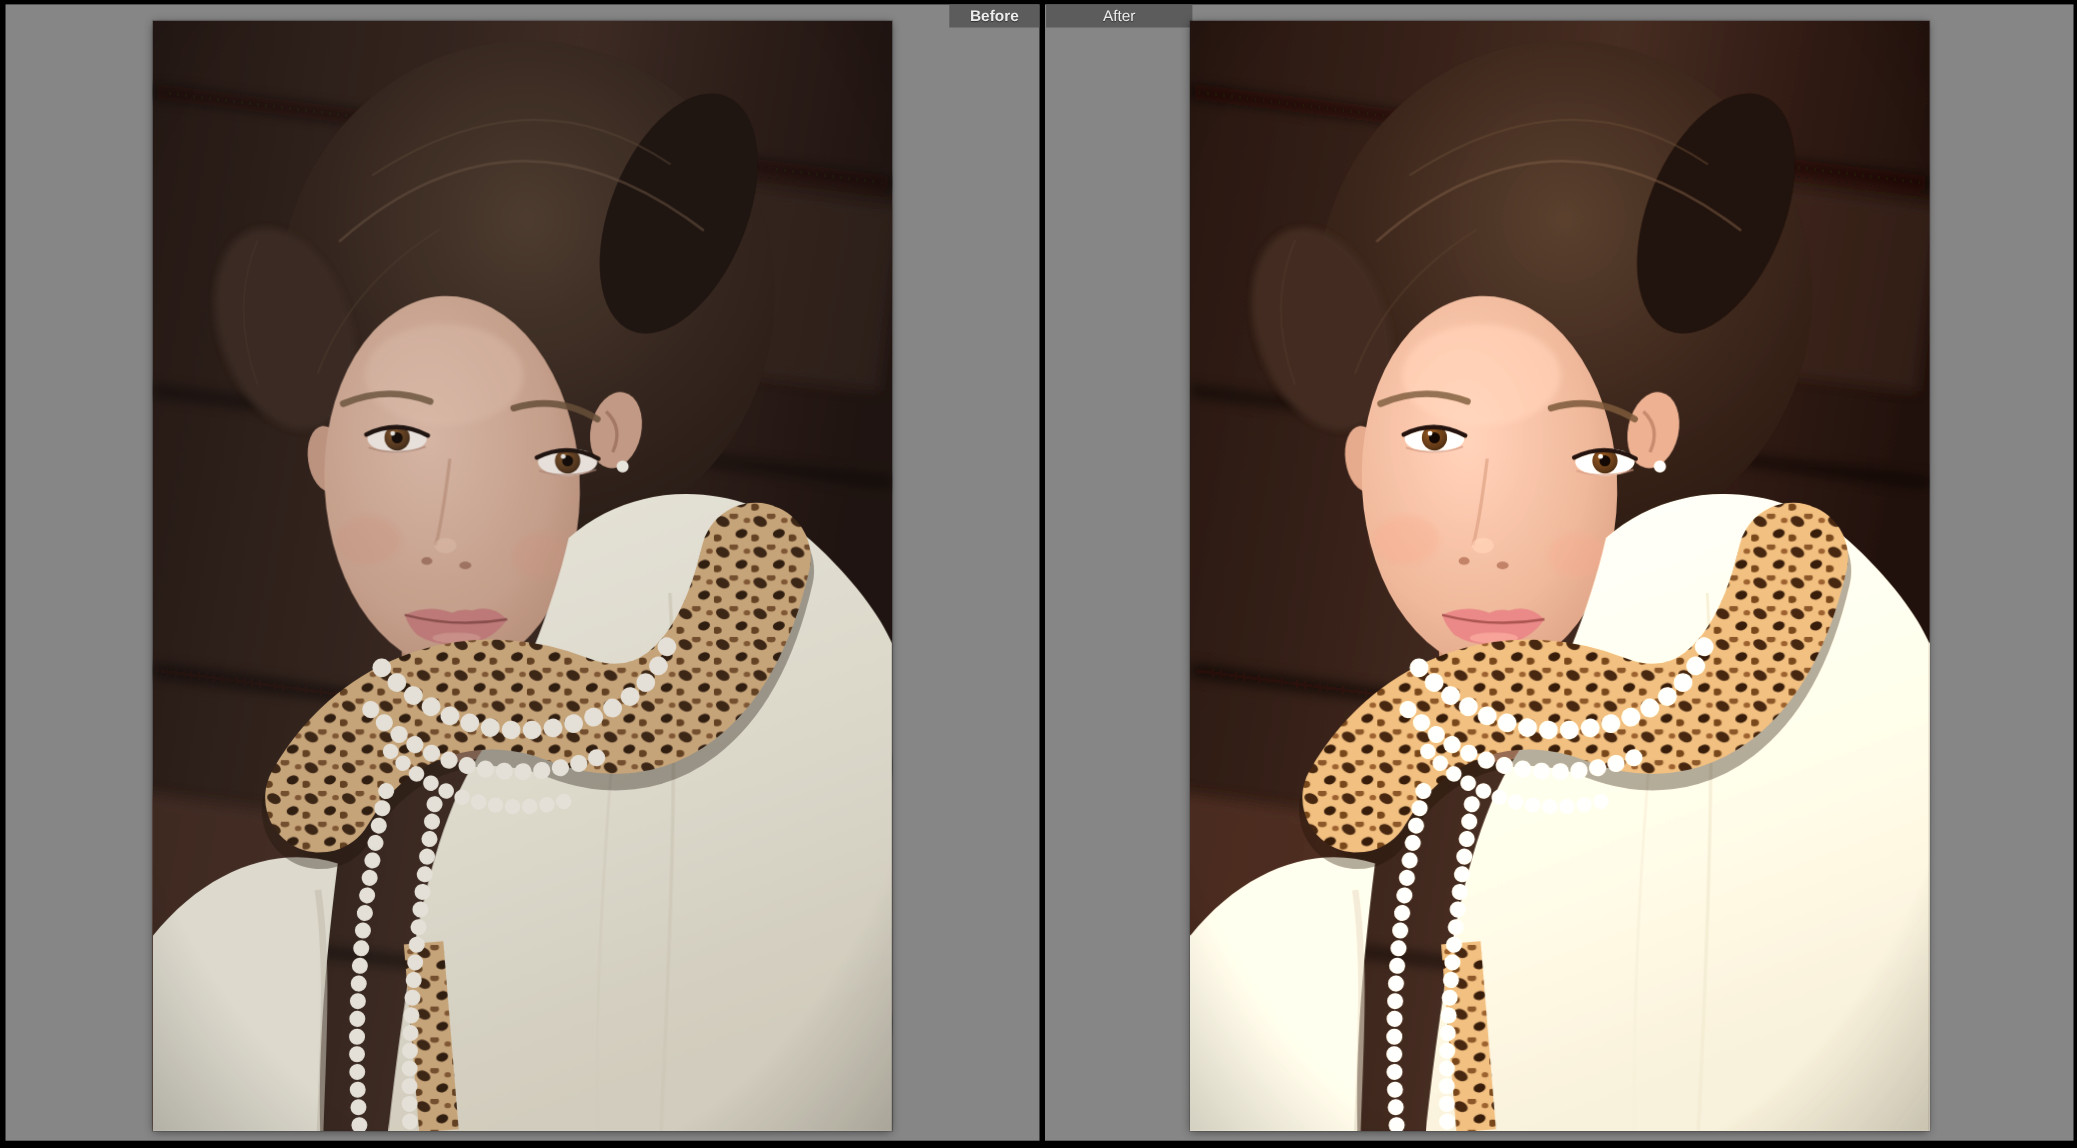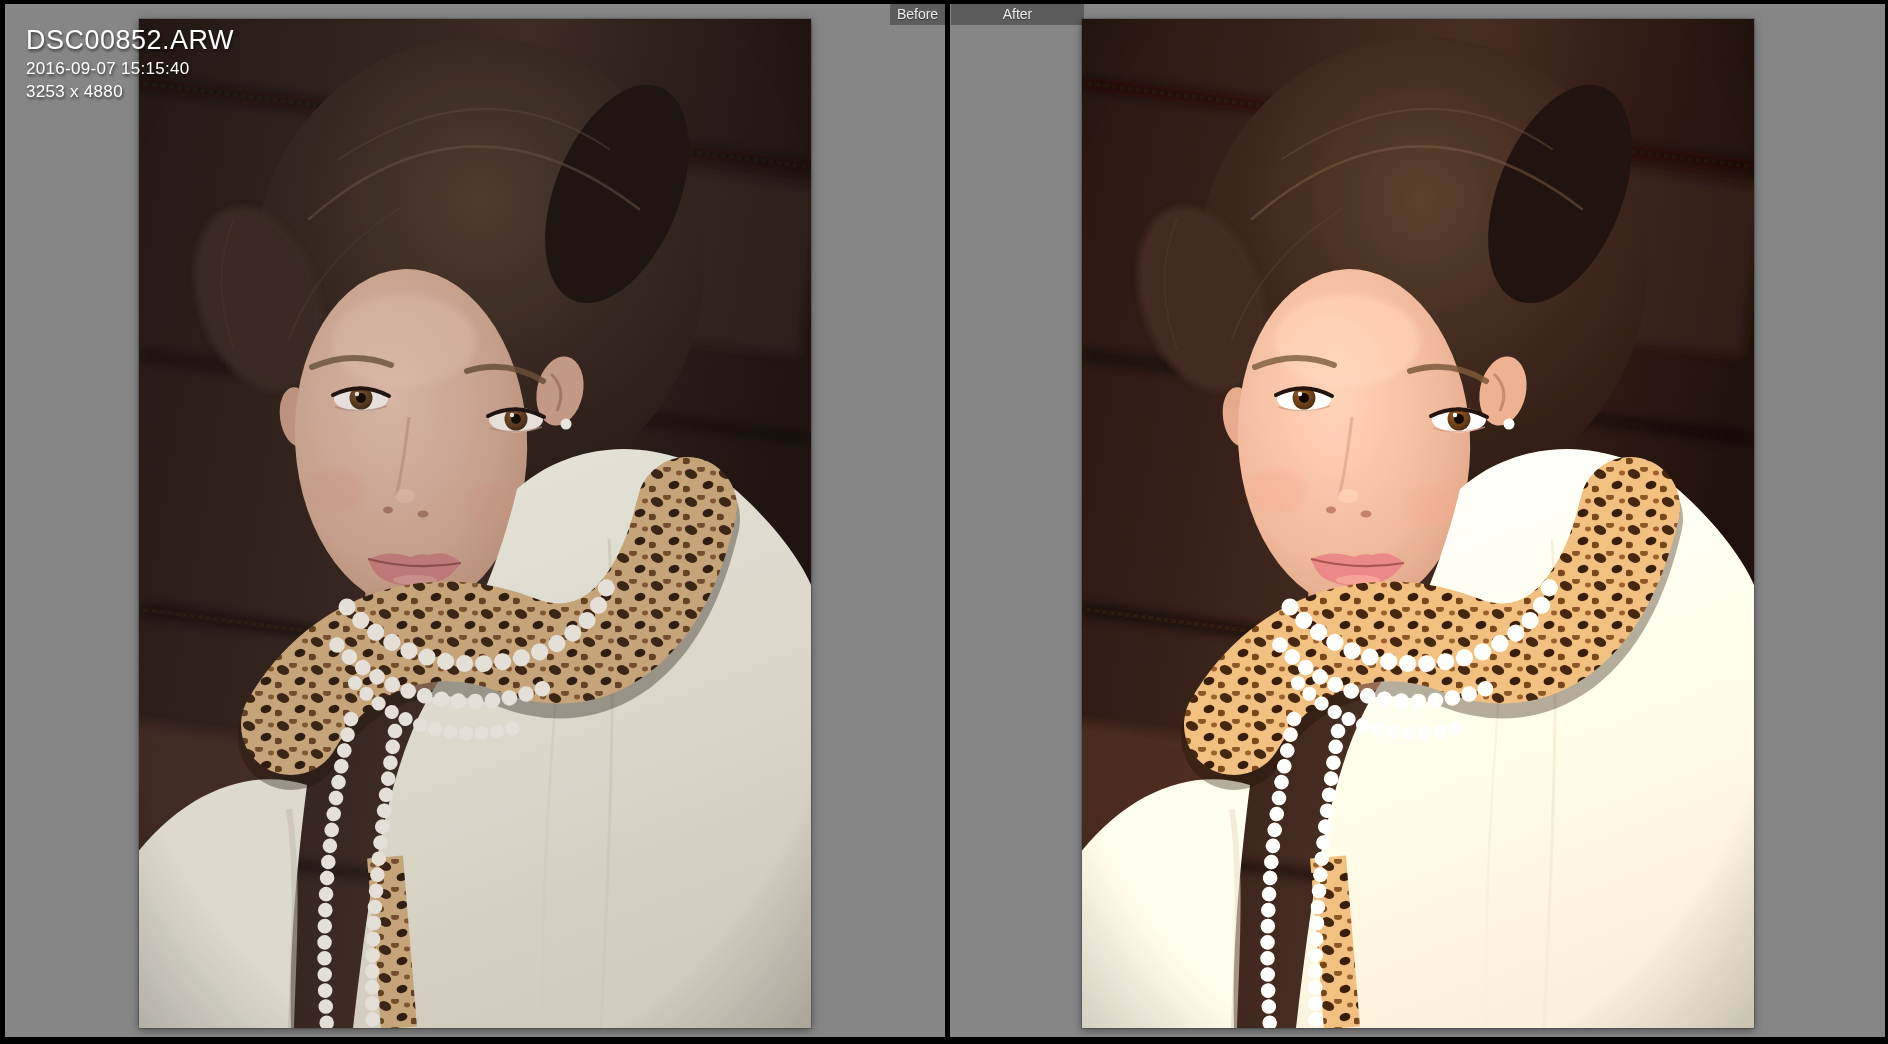--- a/index.html
+++ b/index.html
@@ -17,21 +17,21 @@
   .pane-before{width:940px;flex:0 0 auto;}
   .pane-after{flex:1 1 auto;}
   .divider{flex:0 0 auto;width:5px;background:#000;}
   .compare-tab{
     position:absolute;top:0;height:21px;line-height:21px;
     background:#5c5c5c;color:#ededed;
     font-size:14px;text-align:center;
     text-shadow:0 1px 1px rgba(0,0,0,.5);
     cursor:pointer;
   }
-  .tab-before{right:0;width:55px;}
+  .tab-before{right:0;width:82px;font-weight:bold;}
   .tab-after{left:1px;width:133px;}
   .photo{
     position:absolute;width:672px;height:1009px;top:15px;
     box-shadow:0 2px 8px rgba(0,0,0,.45);
     outline:1px solid rgba(0,0,0,.15);
     background:#2a1b15;
   }
   .photo-before{left:134px;}
   .photo-after{left:132px;}
   .photo svg{display:block;width:100%;height:100%;}
@@ -179,25 +179,20 @@
       </g>
       <rect x="0" y="0" width="672" height="1009" fill="url(#vign)"></rect>
     </g>
   </defs>
 </svg>
 
 <div class="frame">
   <div class="stage">
 
     <div class="pane pane-before">
-      <div class="meta-overlay">
-        <div class="meta-filename">DSC00852.ARW</div>
-        <div class="meta-line">2016-09-07 15:15:40</div>
-        <div class="meta-line">3253 x 4880</div>
-      </div>
       <div class="compare-tab tab-before">Before</div>
       <div class="photo photo-before">
         <svg viewBox="0 0 672 1009" preserveAspectRatio="none">
           <use href="#portrait"></use>
         </svg>
       </div>
     </div>
 
     <div class="divider"></div>
 

